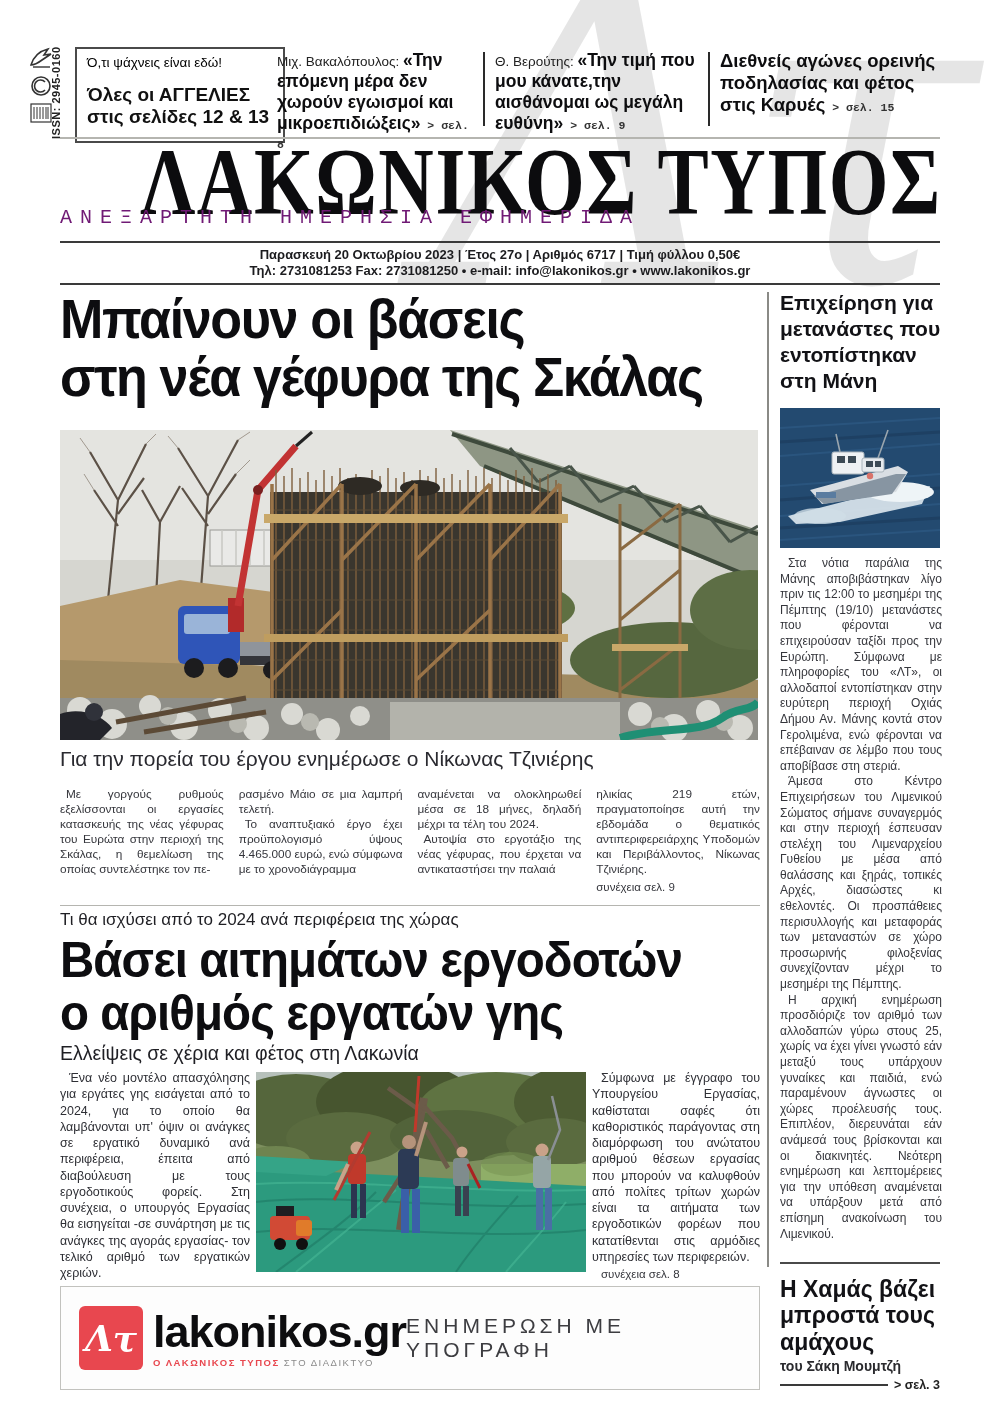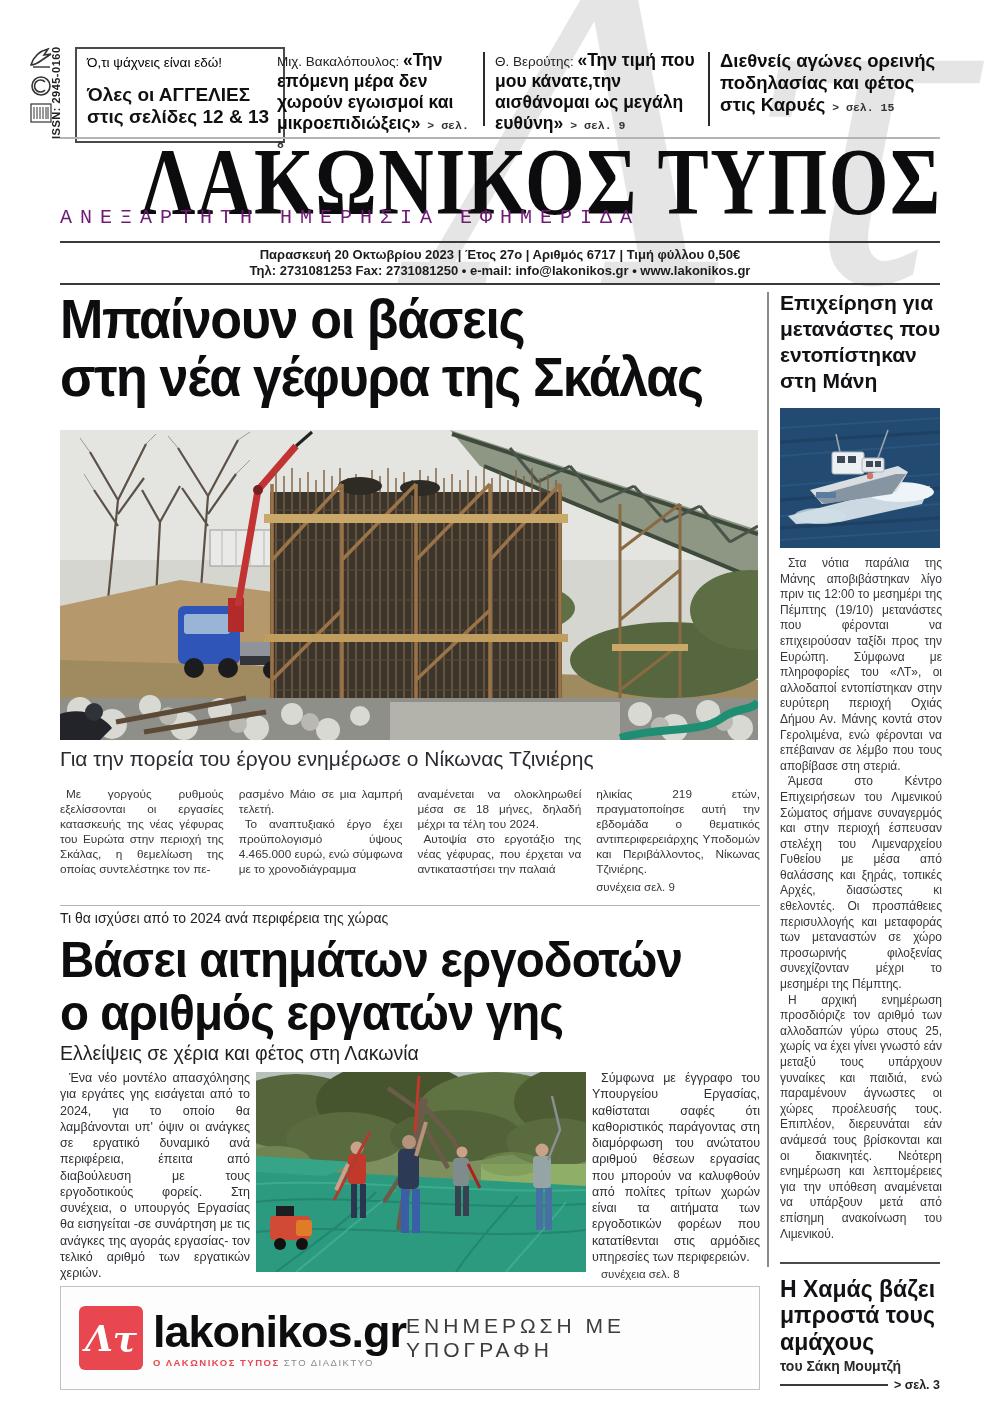--- a/index.html
+++ b/index.html
@@ -35,21 +35,21 @@
   
   .lead-h{left:60px;top:290px;width:720px;z-index:1;}
   .lead-h span{display:inline-block;font-size:56px;font-weight:bold;line-height:1.04;letter-spacing:-1.5px;
                color:#0d0d10;white-space:pre-line;transform:scaleX(.93);transform-origin:left;}
   .photo-frame{z-index:1;display:block;}
   .caption{left:60px;top:747px;width:700px;font-size:21px;color:#2a2a30;z-index:1;}
   .body-row{left:60px;top:787px;width:700px;display:flex;gap:15px;z-index:1;}
   .body-col{flex:1;font-size:11.8px;line-height:1.28;text-align:justify;white-space:pre-line;color:#35363c;}
   .cont{display:block;text-align:left;font-size:11.5px;color:#35363c;margin-top:2px;white-space:normal;}
   
-  .kicker{left:60px;top:910px;width:700px;font-size:14px;color:#1f1f24;z-index:1;}
+  .kicker{left:60px;top:910px;width:700px;font-size:17px;color:#1f1f24;z-index:1;}
   .h2-wrap{left:60px;top:934px;width:720px;z-index:1;}
   .h2-wrap span{display:inline-block;font-size:50px;font-weight:bold;line-height:1.05;letter-spacing:-1px;
                 color:#0d0d10;white-space:pre-line;transform:scaleX(.95);transform-origin:left;}
   .subhead{left:60px;top:1042px;width:700px;font-size:19.5px;color:#1f1f24;z-index:1;}
   .s2-left{left:60px;top:1070px;width:190px;font-size:12.5px;line-height:1.3;text-align:justify;text-indent:9px;z-index:1;}
   .s2-right{left:592px;top:1070px;width:168px;font-size:12.5px;line-height:1.3;text-align:justify;text-indent:9px;z-index:1;}
   
   .side-divider{left:767px;top:292px;width:1.5px;height:975px;background:#8a8a86;z-index:1;}
   .side-h{left:780px;top:290px;width:165px;font-size:21px;font-weight:bold;line-height:1.24;color:#121216;z-index:1;}
   .side-body{left:780px;top:556px;width:162px;z-index:1;}

